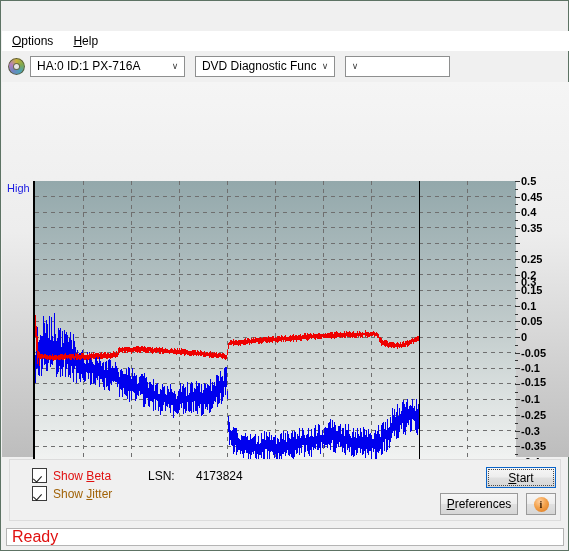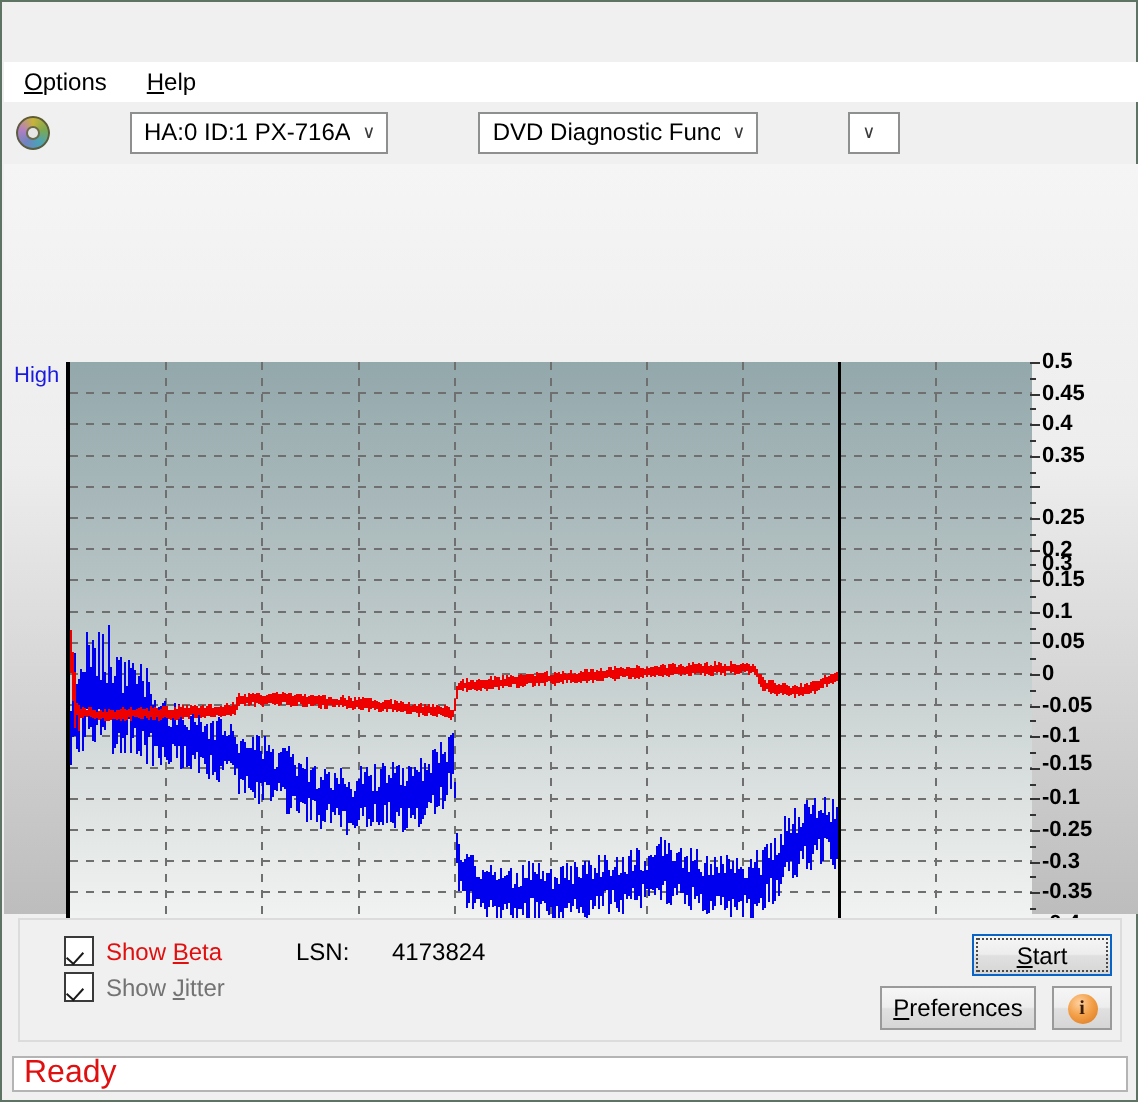--- a/index.html
+++ b/index.html
@@ -55,21 +55,21 @@
   }
   .menu-item{
     padding:2px 10px;font-size:12px;color:#000;
   }
   .menu-item u{text-decoration:underline;}
 
   
   .toolbar{
     position:absolute;left:1px;top:50px;width:448px;height:30px;
     background:#f0f0f0;
-    display:flex;align-items:center;gap:35px;
+    display:flex;align-items:center;
   }
   .disc-icon{
     width:17px;height:17px;margin-left:6px;margin-right:5px;flex:0 0 auto;
     border-radius:50%;
     background:
       radial-gradient(circle at 50% 50%, #e8e8e8 0 3px, transparent 3px),
       conic-gradient(from 0deg, #c8b33a, #7ea84e, #4aa3b8, #6f83c0, #b47fc0, #c8b33a);
     box-shadow:0 0 0 1px #5c5c3a inset;
     position:relative;
   }
@@ -145,21 +145,21 @@
     margin-right:6px;position:relative;flex:0 0 auto;
   }
   .checkbox::after{
     content:"";position:absolute;left:2px;top:5px;width:4px;height:7px;
     border:solid #1a1a1a;border-width:0 1.6px 1.6px 0;
     transform:rotate(42deg);
   }
   .chk-label{font-size:12px;}
   .chk-label u{text-decoration:underline;}
   .lbl-beta{color:#e01010;}
-  .lbl-jitter{color:#737373;}
+  .lbl-jitter{color:#a16207;}
 
   .lsn-label{position:absolute;left:138px;top:9px;font-size:12px;color:#000;}
   .lsn-value{position:absolute;left:186px;top:9px;font-size:12px;color:#000;}
 
   .btn{
     position:absolute;
     background:linear-gradient(to bottom,#f6f6f6 0%,#ededed 48%,#e0e0e0 52%,#d6d6d6 100%);
     border:1px solid #9a9a9a;
     font-size:12px;color:#000;
     display:flex;align-items:center;justify-content:center;

